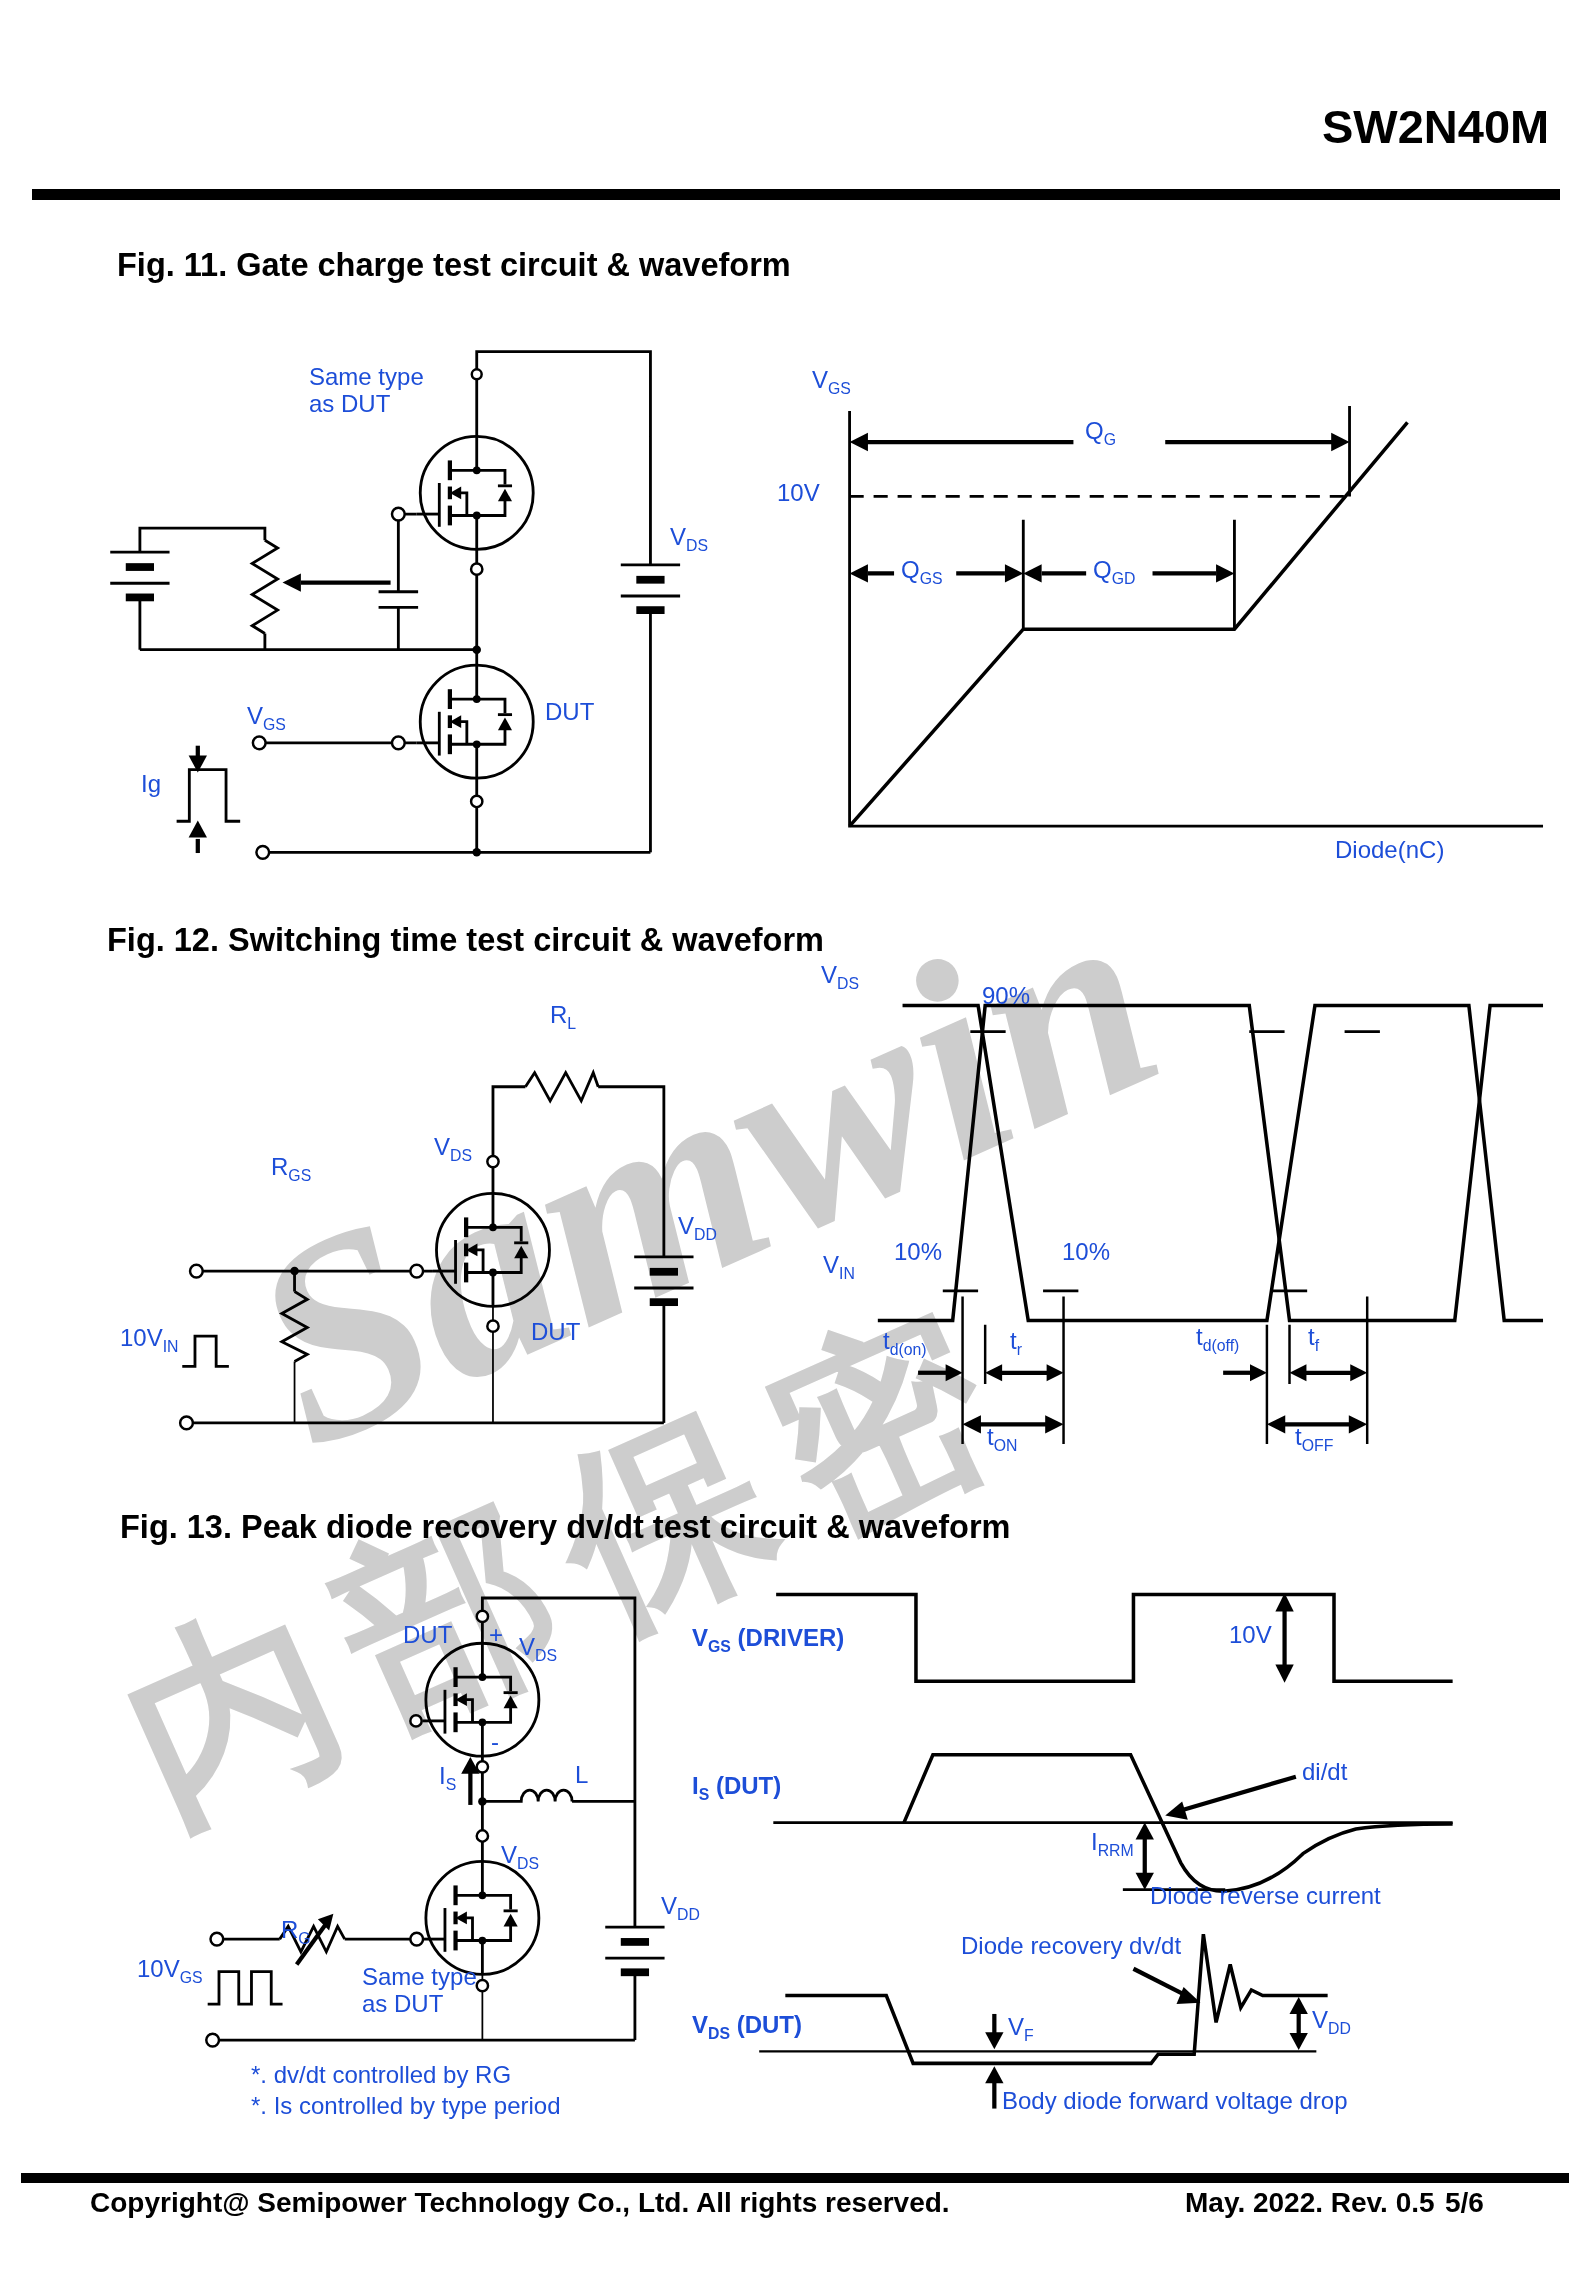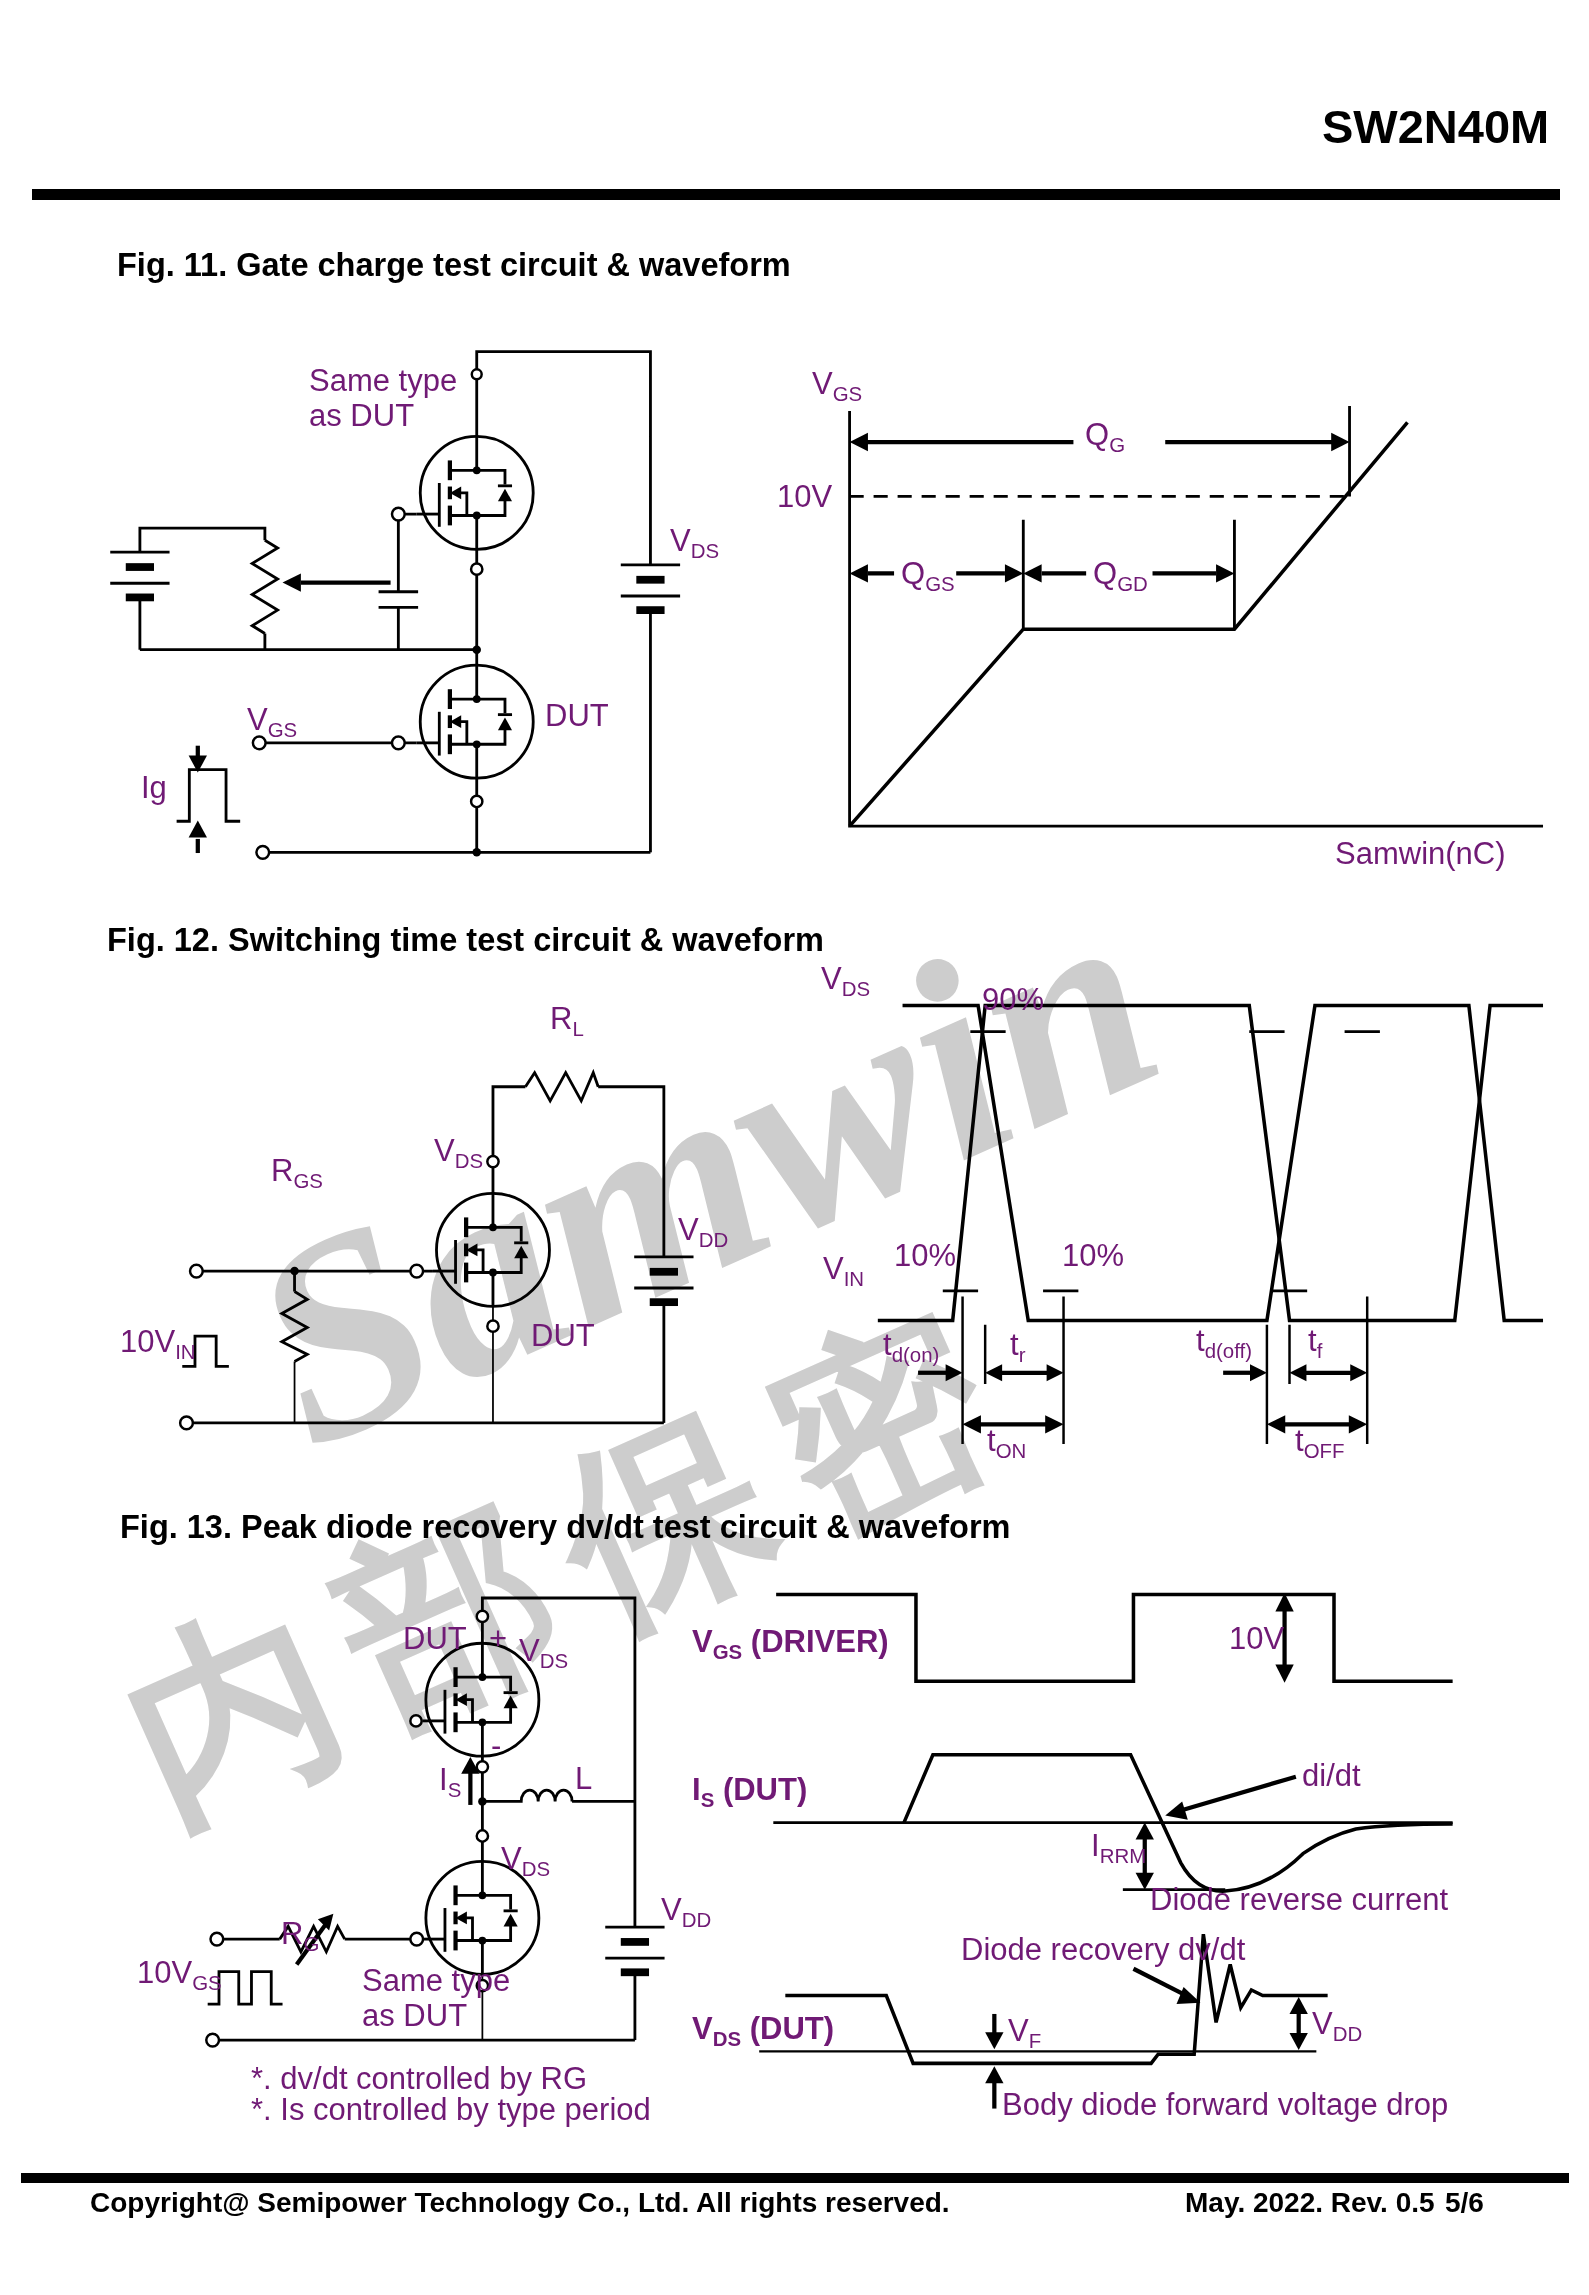--- a/index.html
+++ b/index.html
@@ -12,21 +12,21 @@
   #wm-cjk{left:572px;top:1564px;transform:translate(-50%,-50%) rotate(-24deg);
           font:bold 205px "Liberation Sans",sans-serif;letter-spacing:32px;}
   
   #logo{position:absolute;left:92px;top:34px;font:bold italic 121px "Liberation Serif",serif;z-index:3;}
   #logo sup{font-size:33%;vertical-align:100%;}
   #part{position:absolute;left:1322px;top:99px;font:bold 47px "Liberation Sans",sans-serif;z-index:3;}
   #rule{position:absolute;left:32px;top:189px;width:1528px;height:11.3px;background:#000;z-index:3;}
   #footer-bar{position:absolute;left:21px;top:2173px;width:1548px;height:10px;background:#000;z-index:3;}
   .foot{position:absolute;font:bold 28px "Liberation Sans",sans-serif;z-index:3;white-space:nowrap;}
   
-  .lbl{position:absolute;font-size:31px;line-height:1.12;color:#701a75;white-space:nowrap;z-index:3;}
+  .lbl{position:absolute;font-size:24px;line-height:1.12;color:#1d4ed8;white-space:nowrap;z-index:3;}
   .lbl sub{font-size:66%;line-height:0;}
   .bold{font-weight:bold;}
   .fig-title{position:absolute;font-weight:bold;font-size:32.5px;z-index:3;white-space:nowrap;}
   
   #art{position:absolute;left:0;top:0;z-index:2;}
   #art .w{stroke:#000;fill:none;stroke-width:4;}
   #art .tr{stroke:#000;fill:none;stroke-width:5;}
   #art .thin{stroke:#000;fill:none;stroke-width:2.5;}
   #art .dim{stroke:#000;fill:none;stroke-width:3.5;}
   #art .arr{stroke:#000;fill:none;stroke-width:6;}
@@ -229,21 +229,21 @@
   <div class="lbl" style="left:670px;top:524px"><span>V</span><sub>DS</sub></div>
   <div class="lbl" style="left:545px;top:699px">DUT</div>
   <div class="lbl" style="left:247px;top:703px"><span>V</span><sub>GS</sub></div>
   <div class="lbl" style="left:141px;top:771px">Ig</div>
 
   <div class="lbl" style="left:812px;top:367px"><span>V</span><sub>GS</sub></div>
   <div class="lbl" style="left:777px;top:480px">10V</div>
   <div class="lbl" style="left:1085px;top:418px"><span>Q</span><sub>G</sub></div>
   <div class="lbl" style="left:901px;top:557px"><span>Q</span><sub>GS</sub></div>
   <div class="lbl" style="left:1093px;top:557px"><span>Q</span><sub>GD</sub></div>
-  <div class="lbl" style="left:1335px;top:837px">Samwin(nC)</div>
+  <div class="lbl" style="left:1335px;top:837px">Diode(nC)</div>
 
   <div class="lbl" style="left:550px;top:1002px"><span>R</span><sub>L</sub></div>
   <div class="lbl" style="left:271px;top:1154px"><span>R</span><sub>GS</sub></div>
   <div class="lbl" style="left:434px;top:1134px"><span>V</span><sub>DS</sub></div>
   <div class="lbl" style="left:678px;top:1213px"><span>V</span><sub>DD</sub></div>
   <div class="lbl" style="left:531px;top:1319px">DUT</div>
   <div class="lbl" style="left:120px;top:1325px"><span>10V</span><sub>IN</sub></div>
 
   <div class="lbl" style="left:821px;top:962px"><span>V</span><sub>DS</sub></div>
   <div class="lbl" style="left:982px;top:983px">90%</div>

